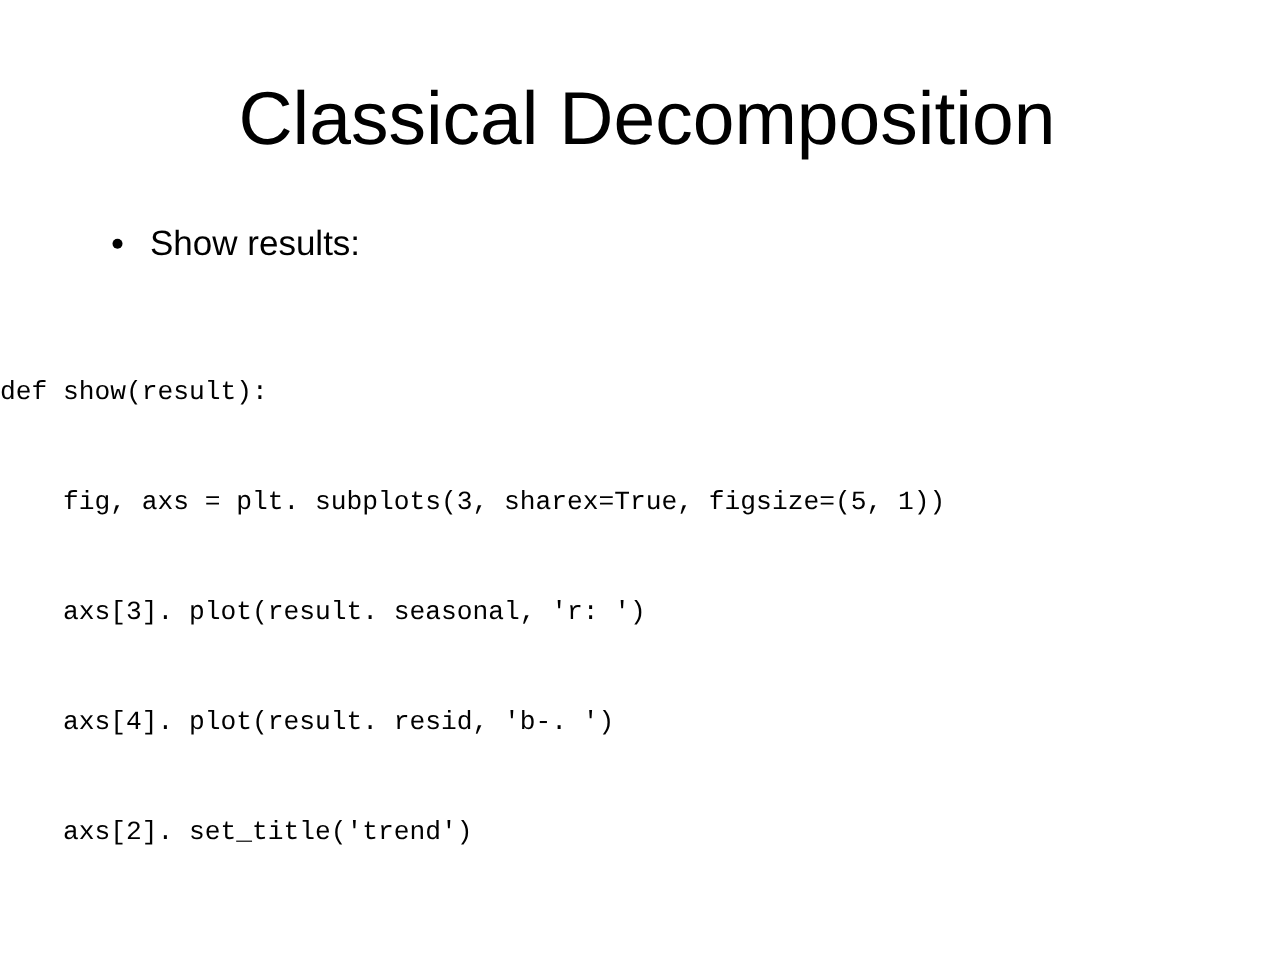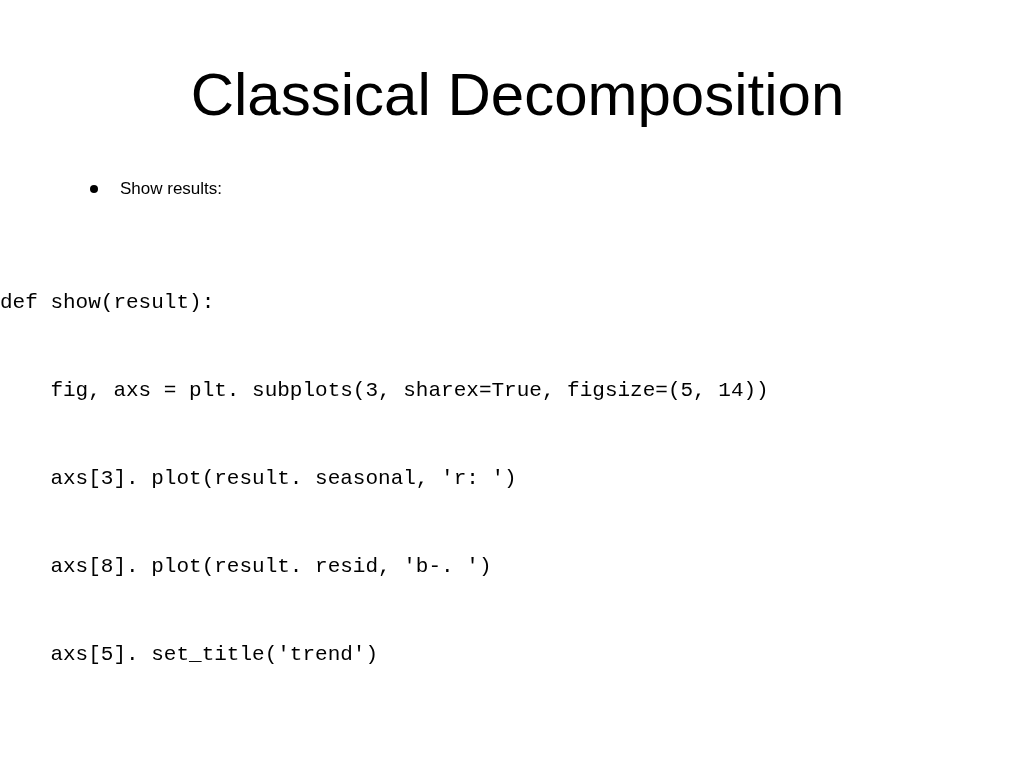--- a/index.html
+++ b/index.html
@@ -36,21 +36,21 @@
     }
     .bullet-dot {
       width: 8px;
       height: 8px;
       background: #000;
       border-radius: 50%;
       margin-right: 22px;
       flex-shrink: 0;
     }
     .bullet-text {
-      font-size: 17px;
+      font-size: 28px;
       font-family: Arial, Helvetica, sans-serif;
     }
     .code-block {
       font-family: "Courier New", Courier, monospace;
       font-size: 21px;
       line-height: 1.4;
       white-space: pre;
       margin-left: 0px;
       padding-left: 0px;
     }
@@ -64,23 +64,23 @@
 <div class="slide">
   <h1 class="title">Classical Decomposition</h1>
 
   <div class="bullet-wrap">
     <span class="bullet-dot"></span>
     <span class="bullet-text">Show results:</span>
   </div>
 
   <div class="code-block">
     <span class="code-line">def show(result):</span>
-    <span class="code-line">    fig, axs = plt. subplots(3, sharex=True, figsize=(5, 14))</span>
+    <span class="code-line">    fig, axs = plt. subplots(3, sharex=True, figsize=(5, 1))</span>
     <span class="code-line">    axs[3]. plot(result. seasonal, 'r: ')</span>
-    <span class="code-line">    axs[8]. plot(result. resid, 'b-. ')</span>
-    <span class="code-line">    axs[5]. set_title('trend')</span>
+    <span class="code-line">    axs[4]. plot(result. resid, 'b-. ')</span>
+    <span class="code-line">    axs[2]. set_title('trend')</span>
     
     
     
     
     
   </div>
 </div>
 
 </body></html>

